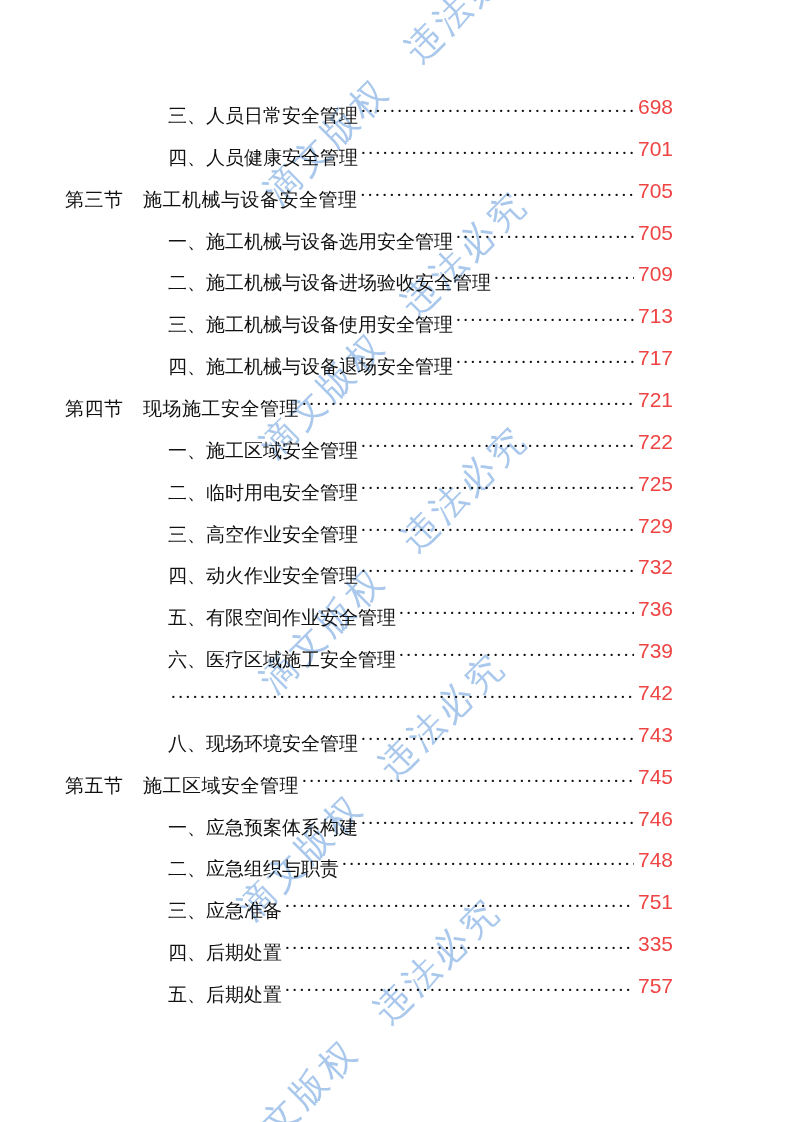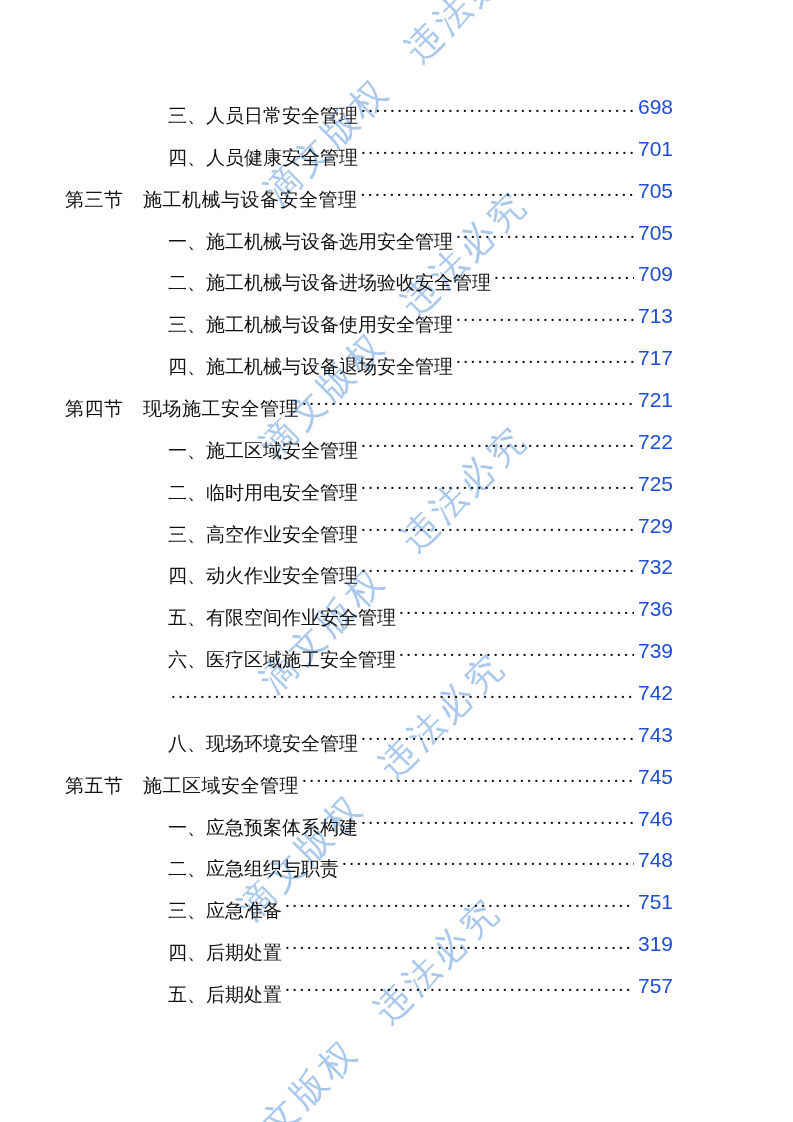--- a/index.html
+++ b/index.html
@@ -66,21 +66,21 @@
     letter-spacing: 2.5px;
     color: #111111;
   }
   .leader::after {
     content: "....................................................................................................................";
   }
   .pg {
     font-family: "Liberation Sans", "DejaVu Sans", sans-serif;
     font-size: 21px;
     margin-left: 2px;
-    color: #1d4ed8;
+    color: #ef4444;
   }
 </style>
 </head>
 <body>
 
 <div class="wm wm1" style="color: rgb(169, 200, 236);">滴文版权　违法必究</div>
 <div class="wm wm2" style="color: rgb(169, 200, 236);">滴文版权　违法必究</div>
 <div class="wm wm3" style="color: rgb(169, 200, 236);">滴文版权　违法必究</div>
 <div class="wm wm4" style="color: rgb(169, 200, 236);">滴文版权　违法必究</div>
 <div class="wm wm5" style="color: rgb(169, 200, 236);">滴文版权　违法必究</div>
@@ -202,21 +202,21 @@
 
   <div class="toc-row lvl2">
     <span class="t">三、应急准备</span>
     <span class="leader"></span>
     <span class="pg">751</span>
   </div>
 
   <div class="toc-row lvl2">
     <span class="t">四、后期处置</span>
     <span class="leader"></span>
-    <span class="pg">319</span>
+    <span class="pg">335</span>
   </div>
 
   <div class="toc-row lvl2">
     <span class="t">五、后期处置</span>
     <span class="leader"></span>
     <span class="pg">757</span>
   </div>
 
 </div>
 

